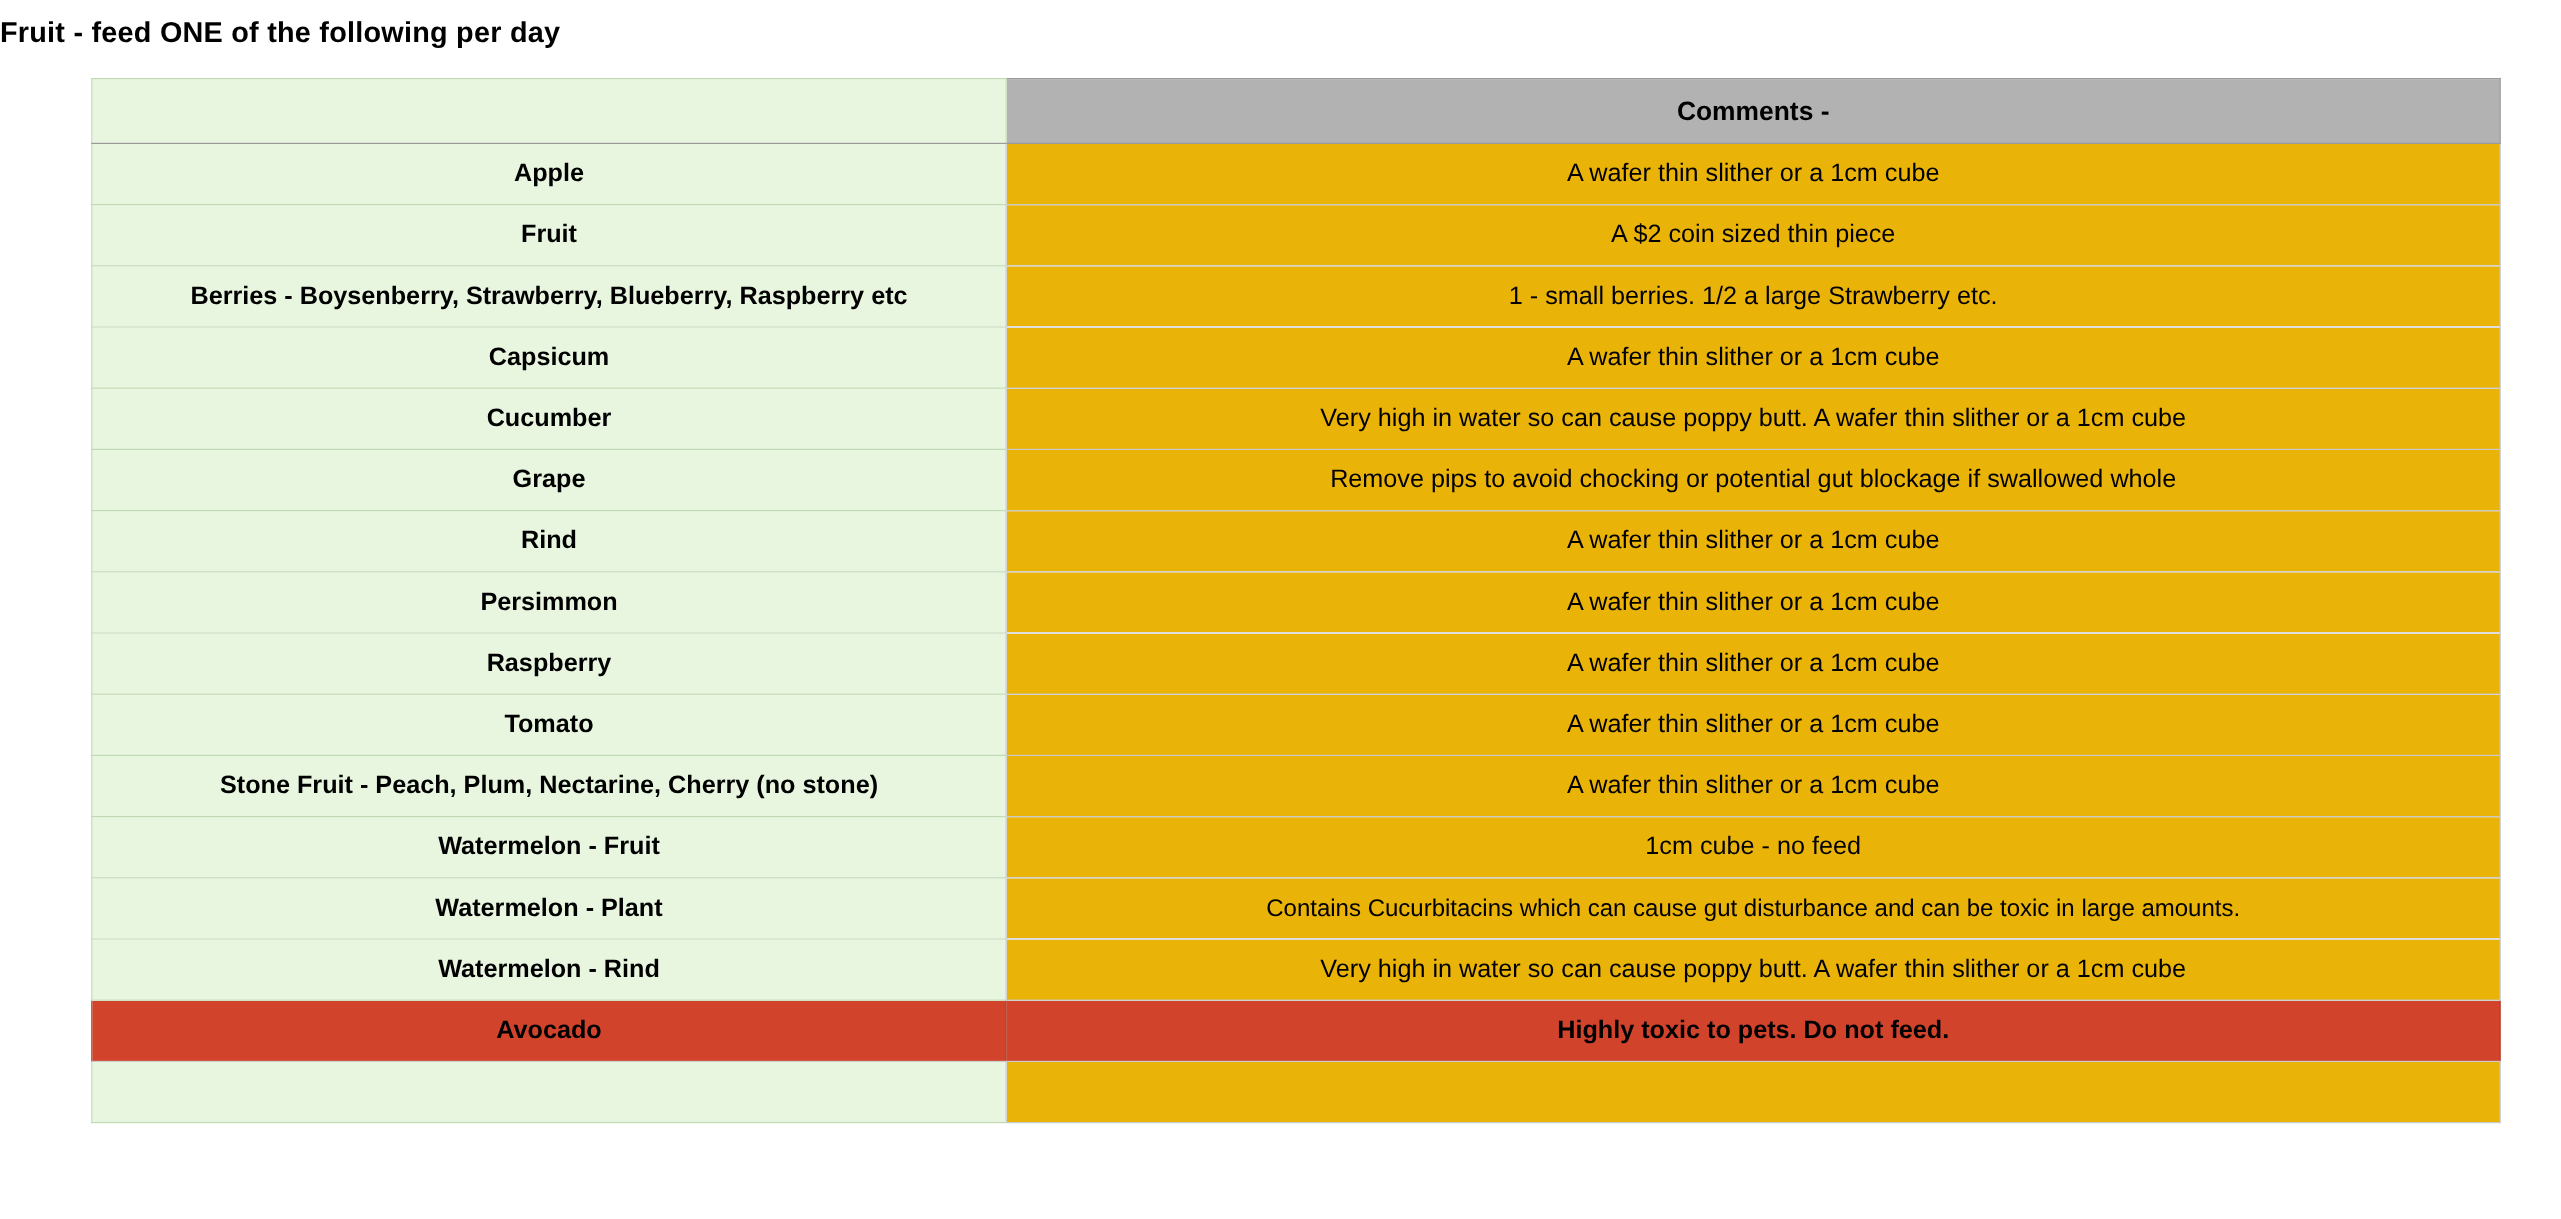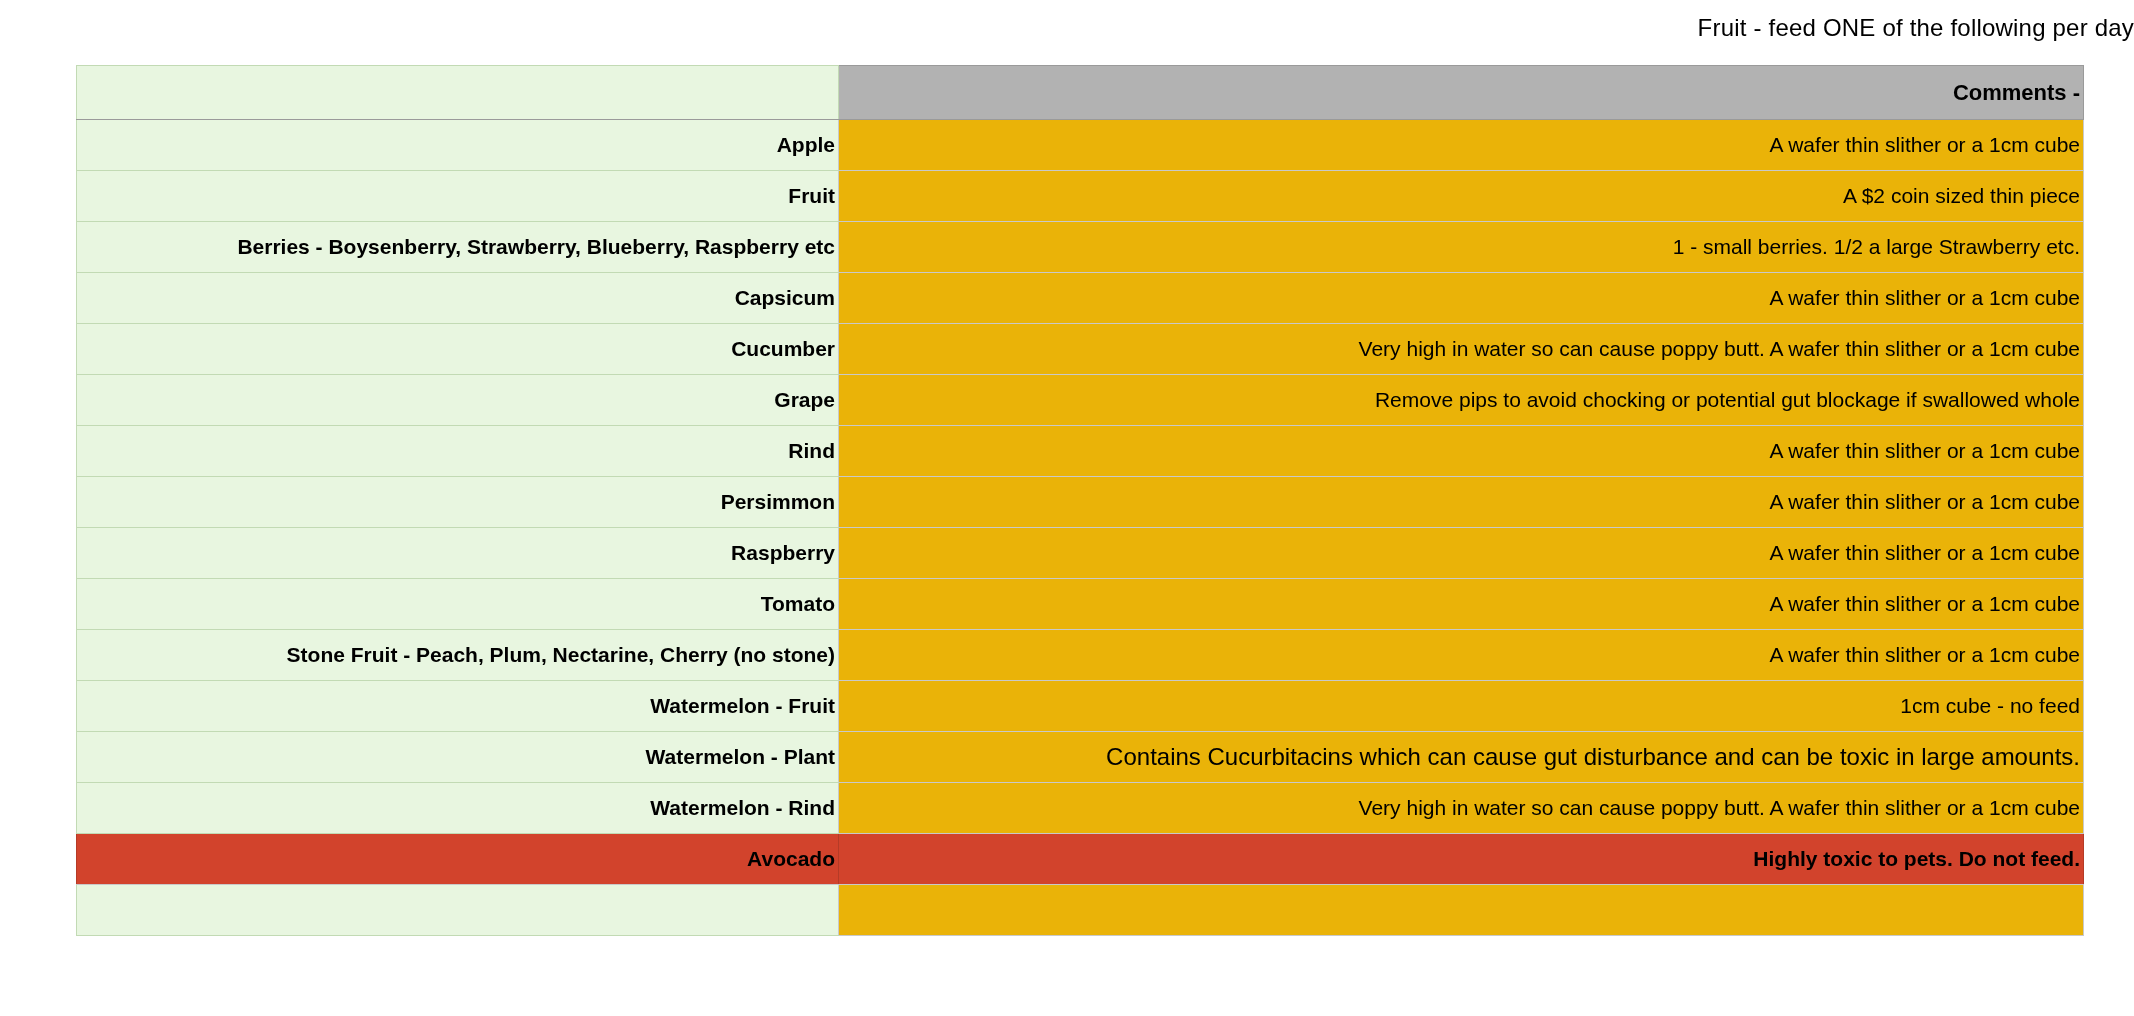--- a/index.html
+++ b/index.html
@@ -7,44 +7,44 @@
   html, body {
     width: 2134px;
     height: 1016px;
     background: #ffffff;
     font-family: "Liberation Sans", sans-serif;
     color: #000000;
     overflow: hidden;
   }
 
   .page-title {
-    text-align: right;
+    text-align: left;
     padding-top: 14px;
     font-size: 24px;
-    font-weight: 400;
+    font-weight: 700;
     letter-spacing: 0.2px;
   }
 
   .fruit-table {
     border-collapse: collapse;
     table-layout: fixed;
     margin: 23px 0 0 76px;
     width: 2007px;
     font-size: 21px;
   }
 
   .fruit-table col.c-name    { width: 762px; }
   .fruit-table col.c-comment { width: 1245px; }
 
   .fruit-table td, .fruit-table th {
     height: 51px;
-    padding: 0 3px;
+    padding: 0 20px;
     vertical-align: middle;
     border: 1px solid #c9c9c9;
-    text-align: right;
+    text-align: center;
     white-space: nowrap;
     overflow: hidden;
   }
 
   
   .fruit-table thead th.corner-cell {
     background: var(--green, #e8f6e0);
     border-color: #c2dab4;
     border-bottom-color: #9a9a9a;
     height: 54px;
@@ -62,21 +62,21 @@
     background: var(--green, #e8f6e0);
     font-weight: 700;
     border-color: #c2dab4;
     border-right-color: #c9c9c9;
   }
   .fruit-table td.comment-cell {
     background: #eab308;
     font-weight: 400;
   }
   .fruit-table td.comment-cell.large {
-    font-size: 24px;
+    font-size: 20px;
   }
 
   
   .fruit-table tr.danger td.name-cell,
   .fruit-table tr.danger td.comment-cell {
     background: var(--red, #d2432c);
     font-weight: 700;
     border-color: #b53b27;
     border-top-color: #c9c9c9;
     border-bottom-color: #c9c9c9;

